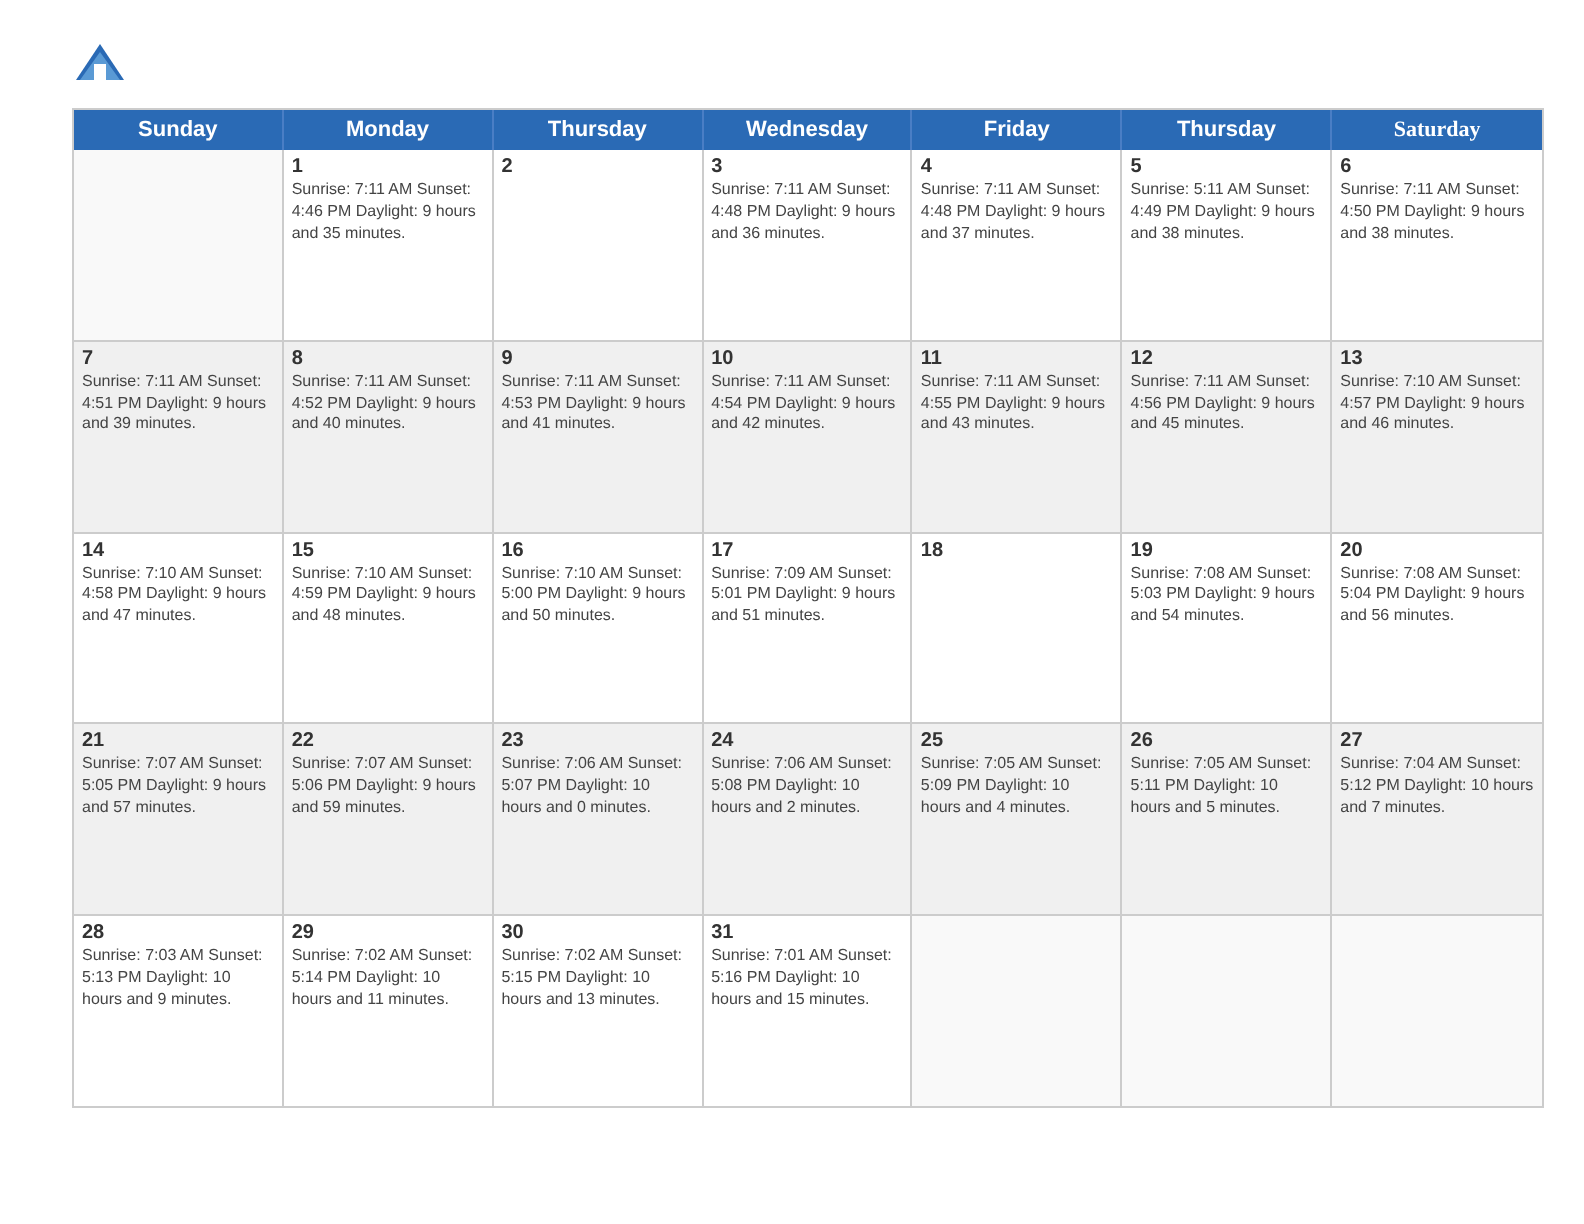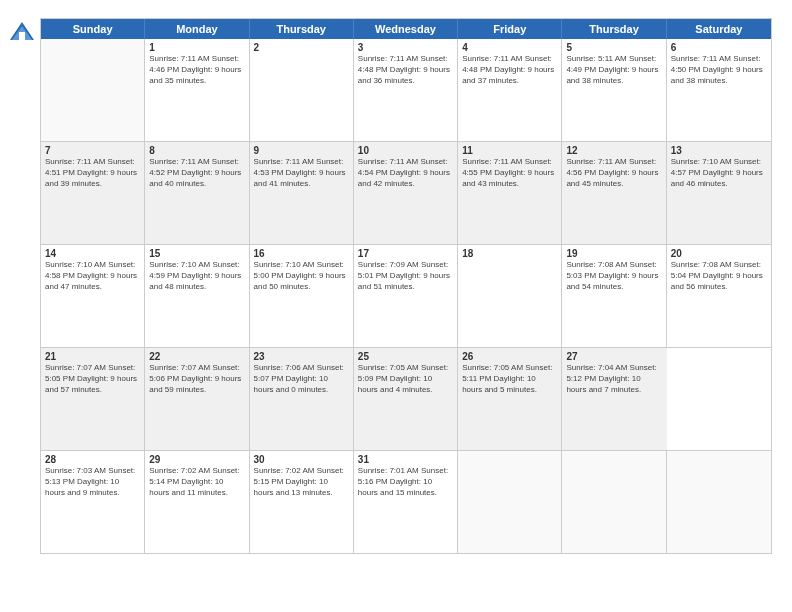--- a/index.html
+++ b/index.html
@@ -6,23 +6,23 @@
     body {
       font-family: Arial, sans-serif;
       background: #fff;
       width: 792px;
       height: 612px;
       overflow: hidden;
     }
     .page {
       width: 792px;
       height: 564px;
-      padding: 18px 20px 10px 8px;
-      display: flex;
-      flex-direction: row;
+      padding: 18px 20px 10px 36px;
+      display: flex;
+      flex-direction: column;
     }
     .header {
       display: flex;
       justify-content: space-between;
       align-items: flex-start;
       margin-bottom: 8px;
     }
     .logo {
       display: flex;
       align-items: center;
@@ -72,21 +72,21 @@
       background: #2a6ab5;
     }
     .cal-header-cell {
       color: #fff;
       font-size: 11px;
       font-weight: bold;
       text-align: center;
       padding: 4px 2px;
       border-right: 1px solid #4a7ec5;
     }
-    .cal-header-cell:last-child { border-right: none; }
+    .cal-header-cell:last-child { border-right: none; font-family: Liberation Serif, serif; }
     .cal-body {
       flex: 1;
       display: flex;
       flex-direction: column;
     }
     .cal-row {
       display: grid;
       grid-template-columns: repeat(7, 1fr);
       flex: 1;
       border-bottom: 1px solid #ccc;
@@ -304,20 +304,27 @@
 and 59 minutes.</div>
           </div>
           <div class="cal-cell shaded">
             <span class="day-num">23</span>
             <div class="day-info">Sunrise: 7:06 AM
 Sunset: 5:07 PM
 Daylight: 10 hours
 and 0 minutes.</div>
           </div>
           <div class="cal-cell shaded">
+            <span class="day-num">24</span>
+            <div class="day-info">Sunrise: 7:06 AM
+Sunset: 5:08 PM
+Daylight: 10 hours
+and 2 minutes.</div>
+          </div>
+          <div class="cal-cell shaded">
             <span class="day-num">25</span>
             <div class="day-info">Sunrise: 7:05 AM
 Sunset: 5:09 PM
 Daylight: 10 hours
 and 4 minutes.</div>
           </div>
           <div class="cal-cell shaded">
             <span class="day-num">26</span>
             <div class="day-info">Sunrise: 7:05 AM
 Sunset: 5:11 PM

